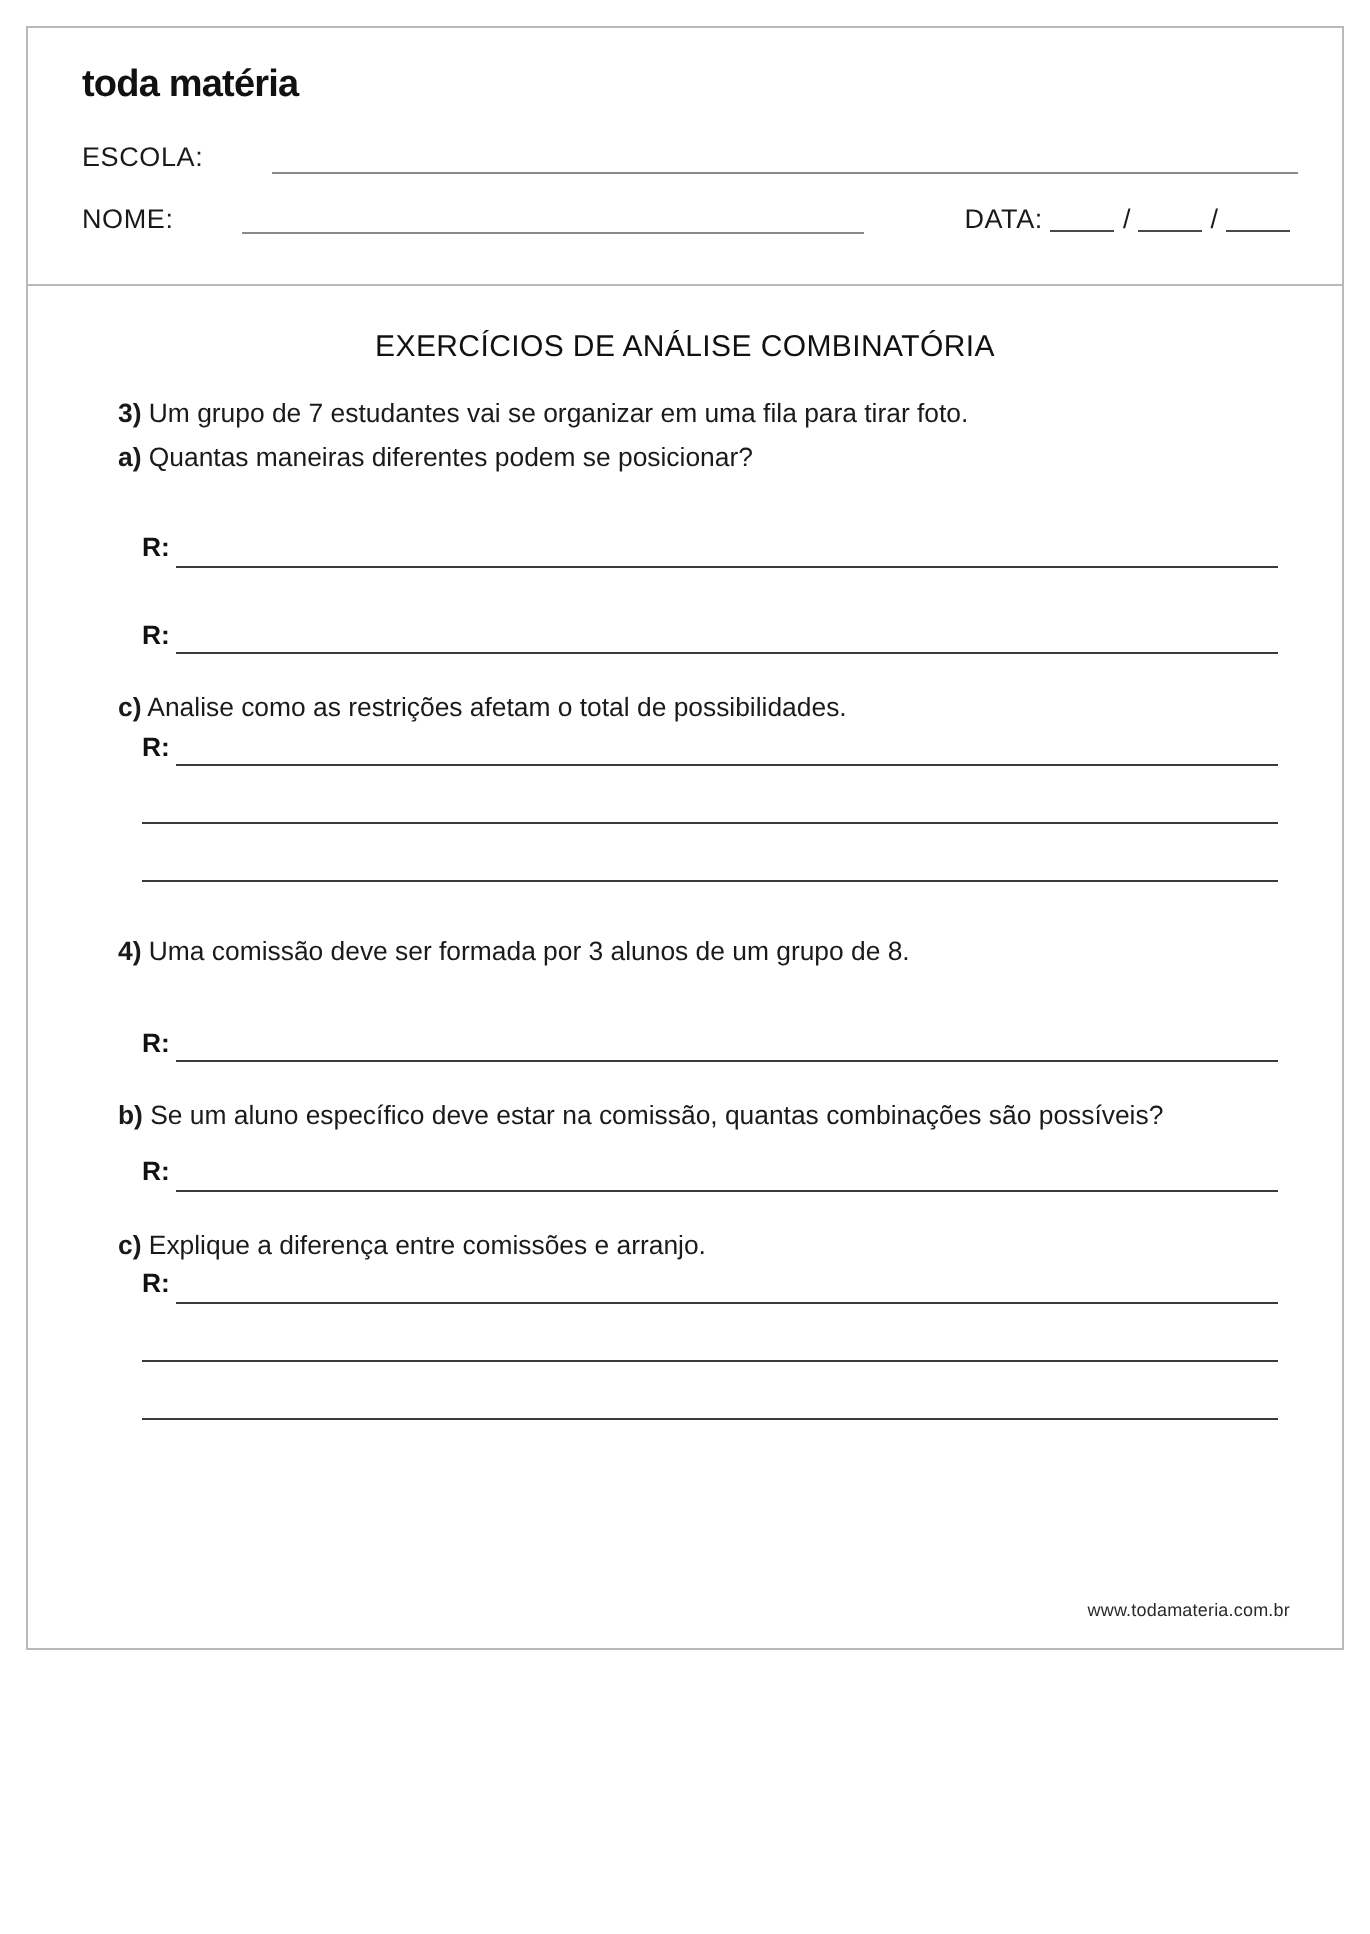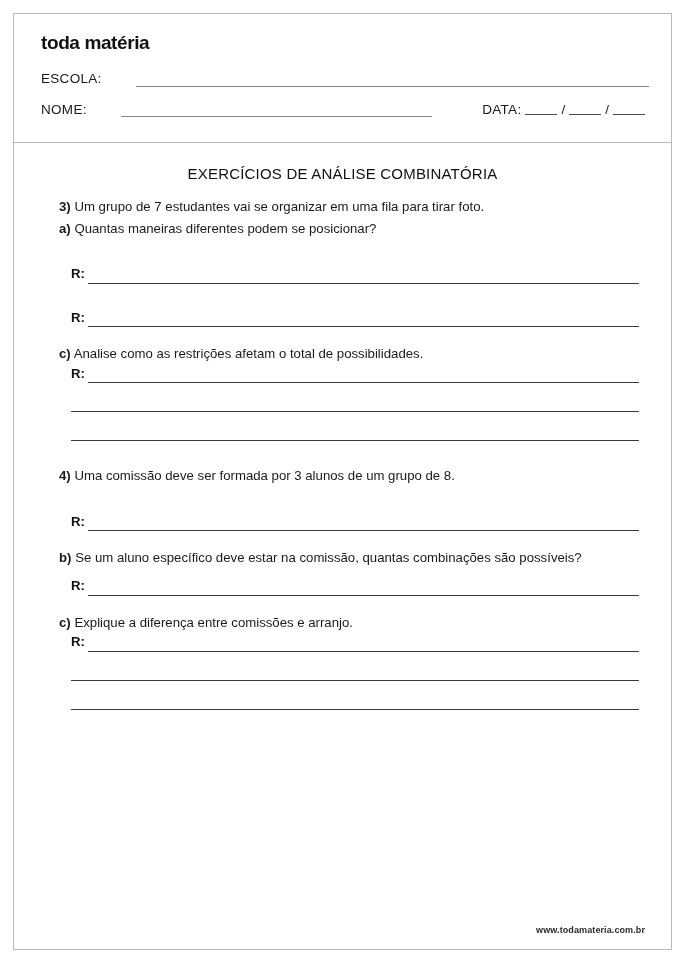--- a/index.html
+++ b/index.html
@@ -14,21 +14,21 @@
     color: #1a1a1a;
     position: relative;
     overflow: hidden;
   }
 
   .sheet {
     position: absolute;
     left: 13px;
     top: 13px;
     width: 659px;
-    height: 937px;
+    height: 812px;
     border: 1px solid #b9b9b9;
     box-sizing: border-box;
     background: #fff;
   }
 
   
   .header {
     border-bottom: 1px solid #b9b9b9;
     padding: 16px 22px 10px 22px;
     box-sizing: border-box;
@@ -57,21 +57,21 @@
     padding-bottom: 1px;
   }
   .field-rule {
     flex: 1;
     border-bottom: 1px solid #8a8a8a;
     margin-left: 10px;
     height: 11px;
   }
   .date-block {
     display: flex;
-    align-items: flex-start;
+    align-items: center;
     margin-left: 26px;
     white-space: nowrap;
   }
   .date-blank {
     display: inline-block;
     width: 32px;
     border-bottom: 1px solid #4a4a4a;
     height: 11px;
     margin: 0 4px;
   }
@@ -142,21 +142,21 @@
     margin: 14px 0 0 24px;
     width: 568px;
     box-sizing: border-box;
   }
 
   .footer-url {
     position: absolute;
     right: 26px;
     bottom: 14px;
     font-size: 9px;
-    font-weight: bold;
+    font-weight: normal;
     color: #2a2a2a;
     letter-spacing: 0.1px;
   }
 </style>
 </head>
 <body>
 
 <div class="sheet">
 
   <div class="header">

